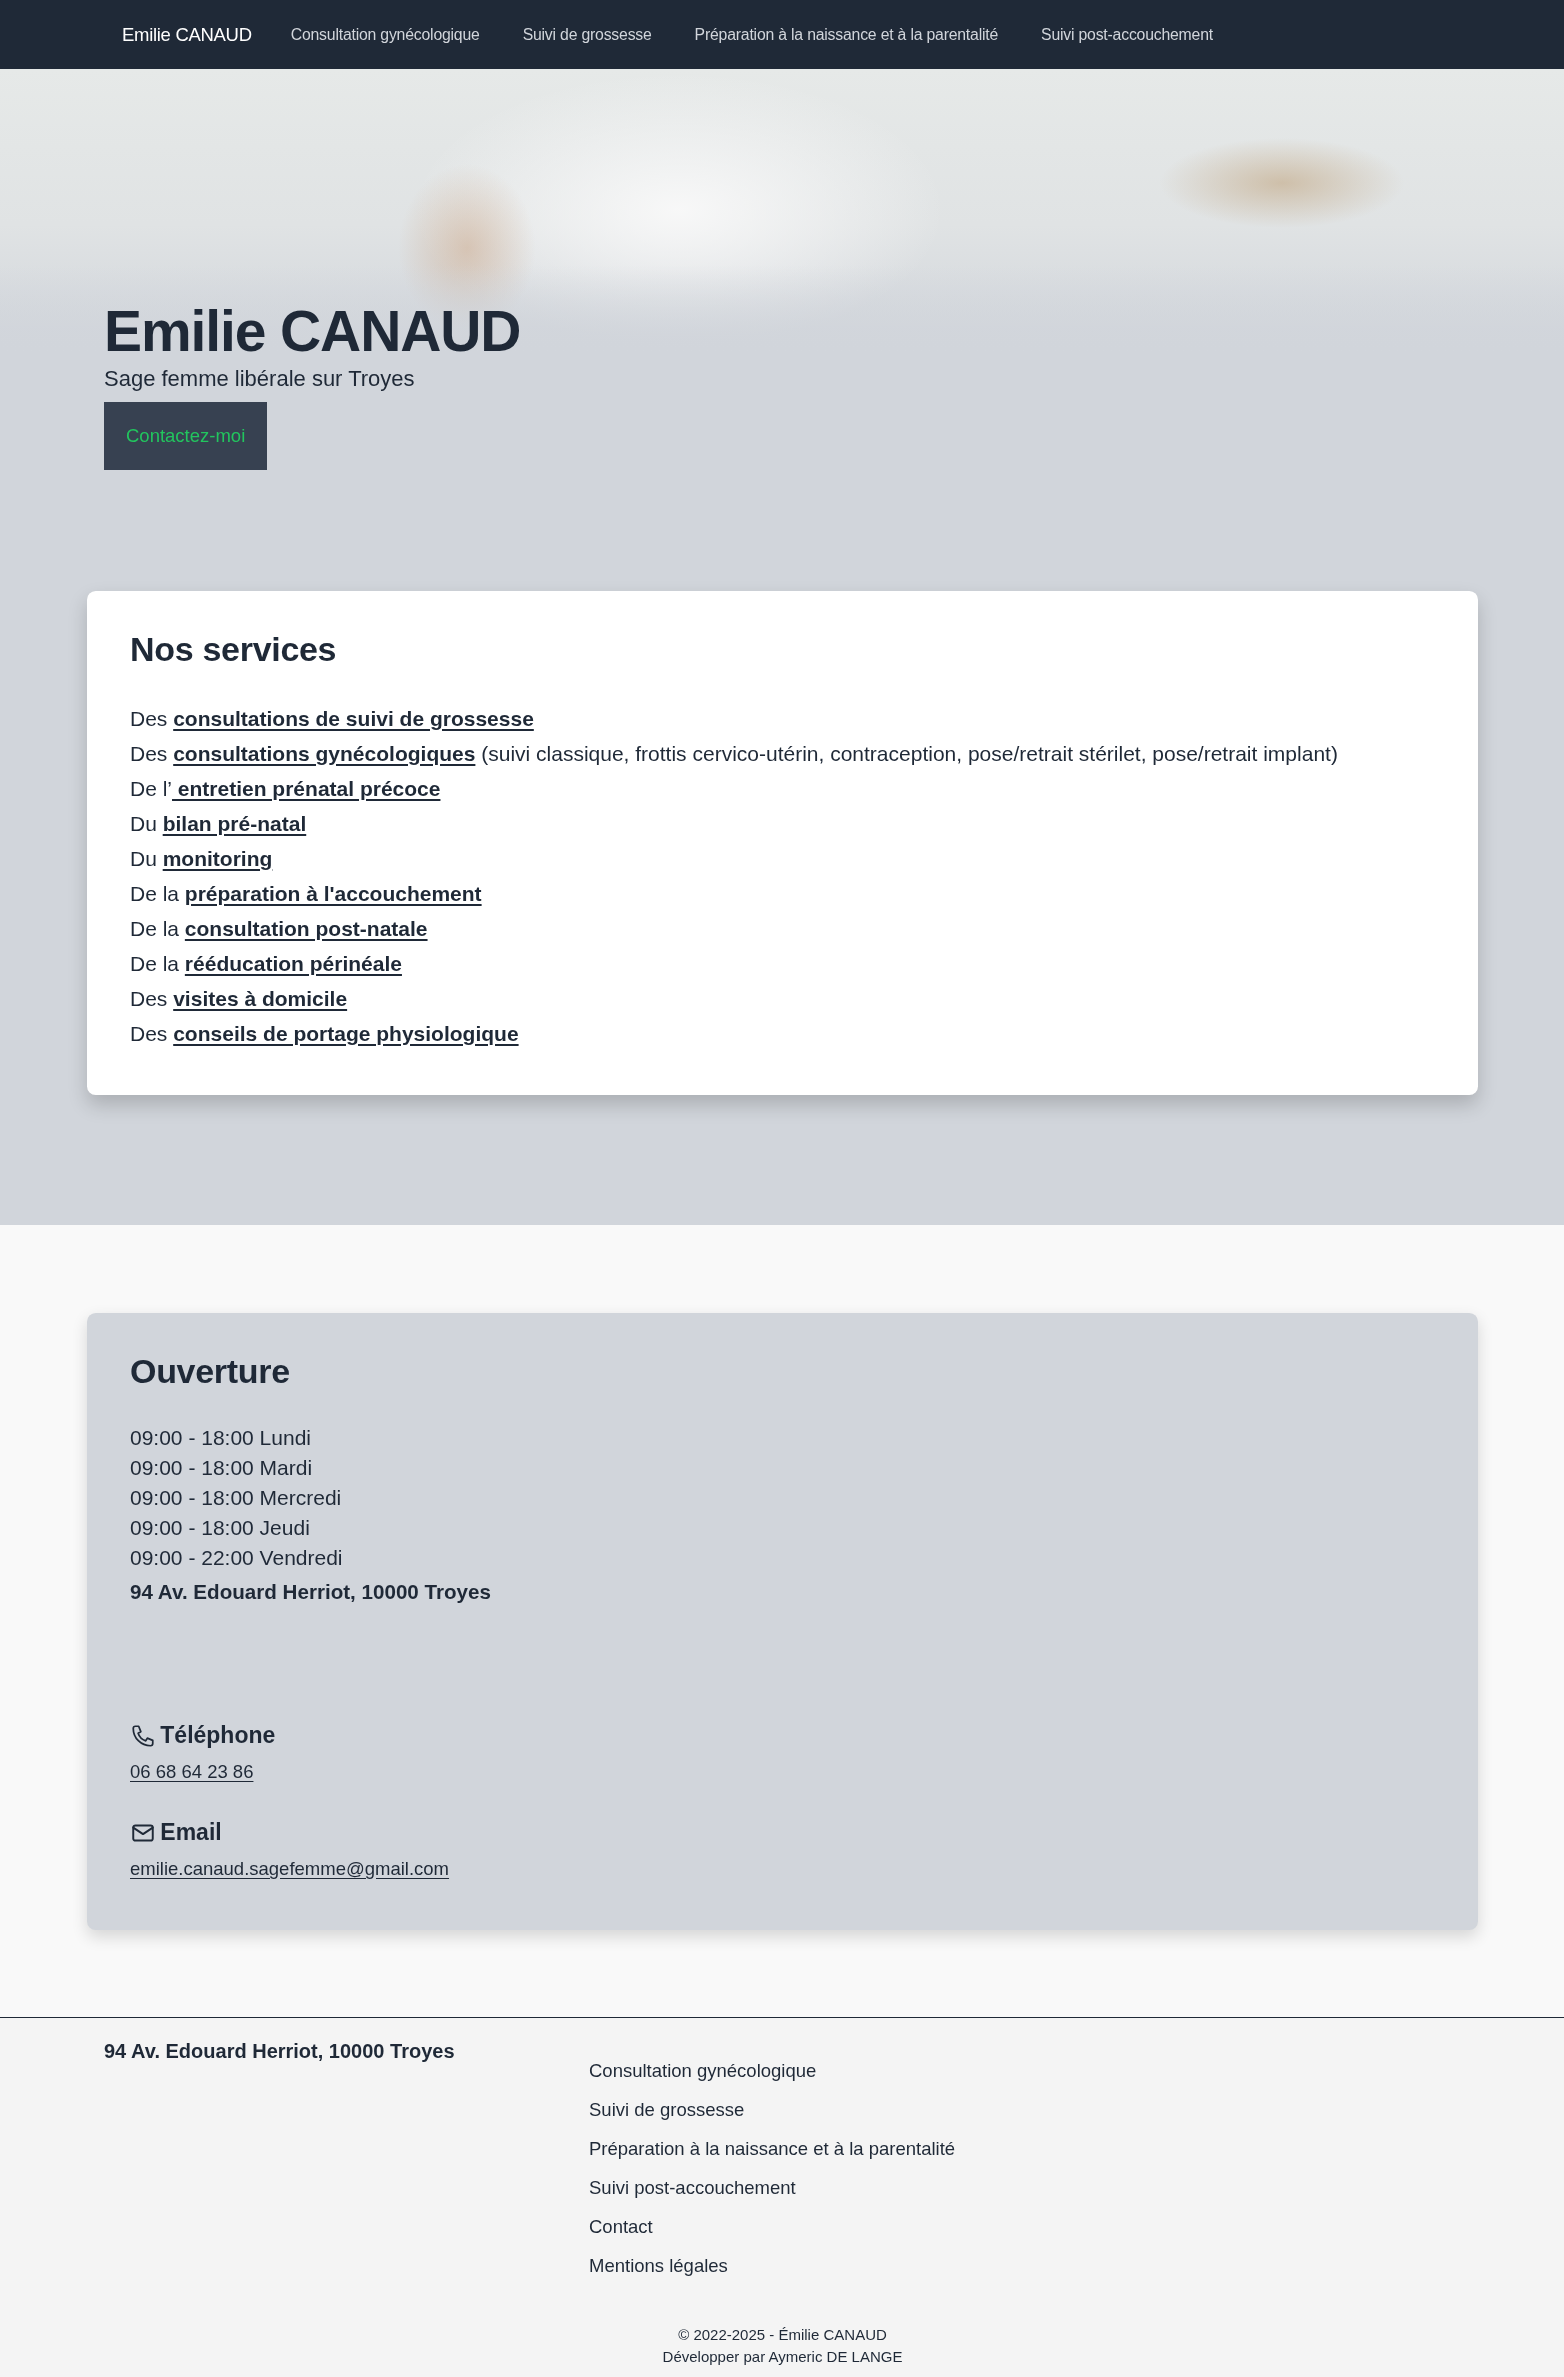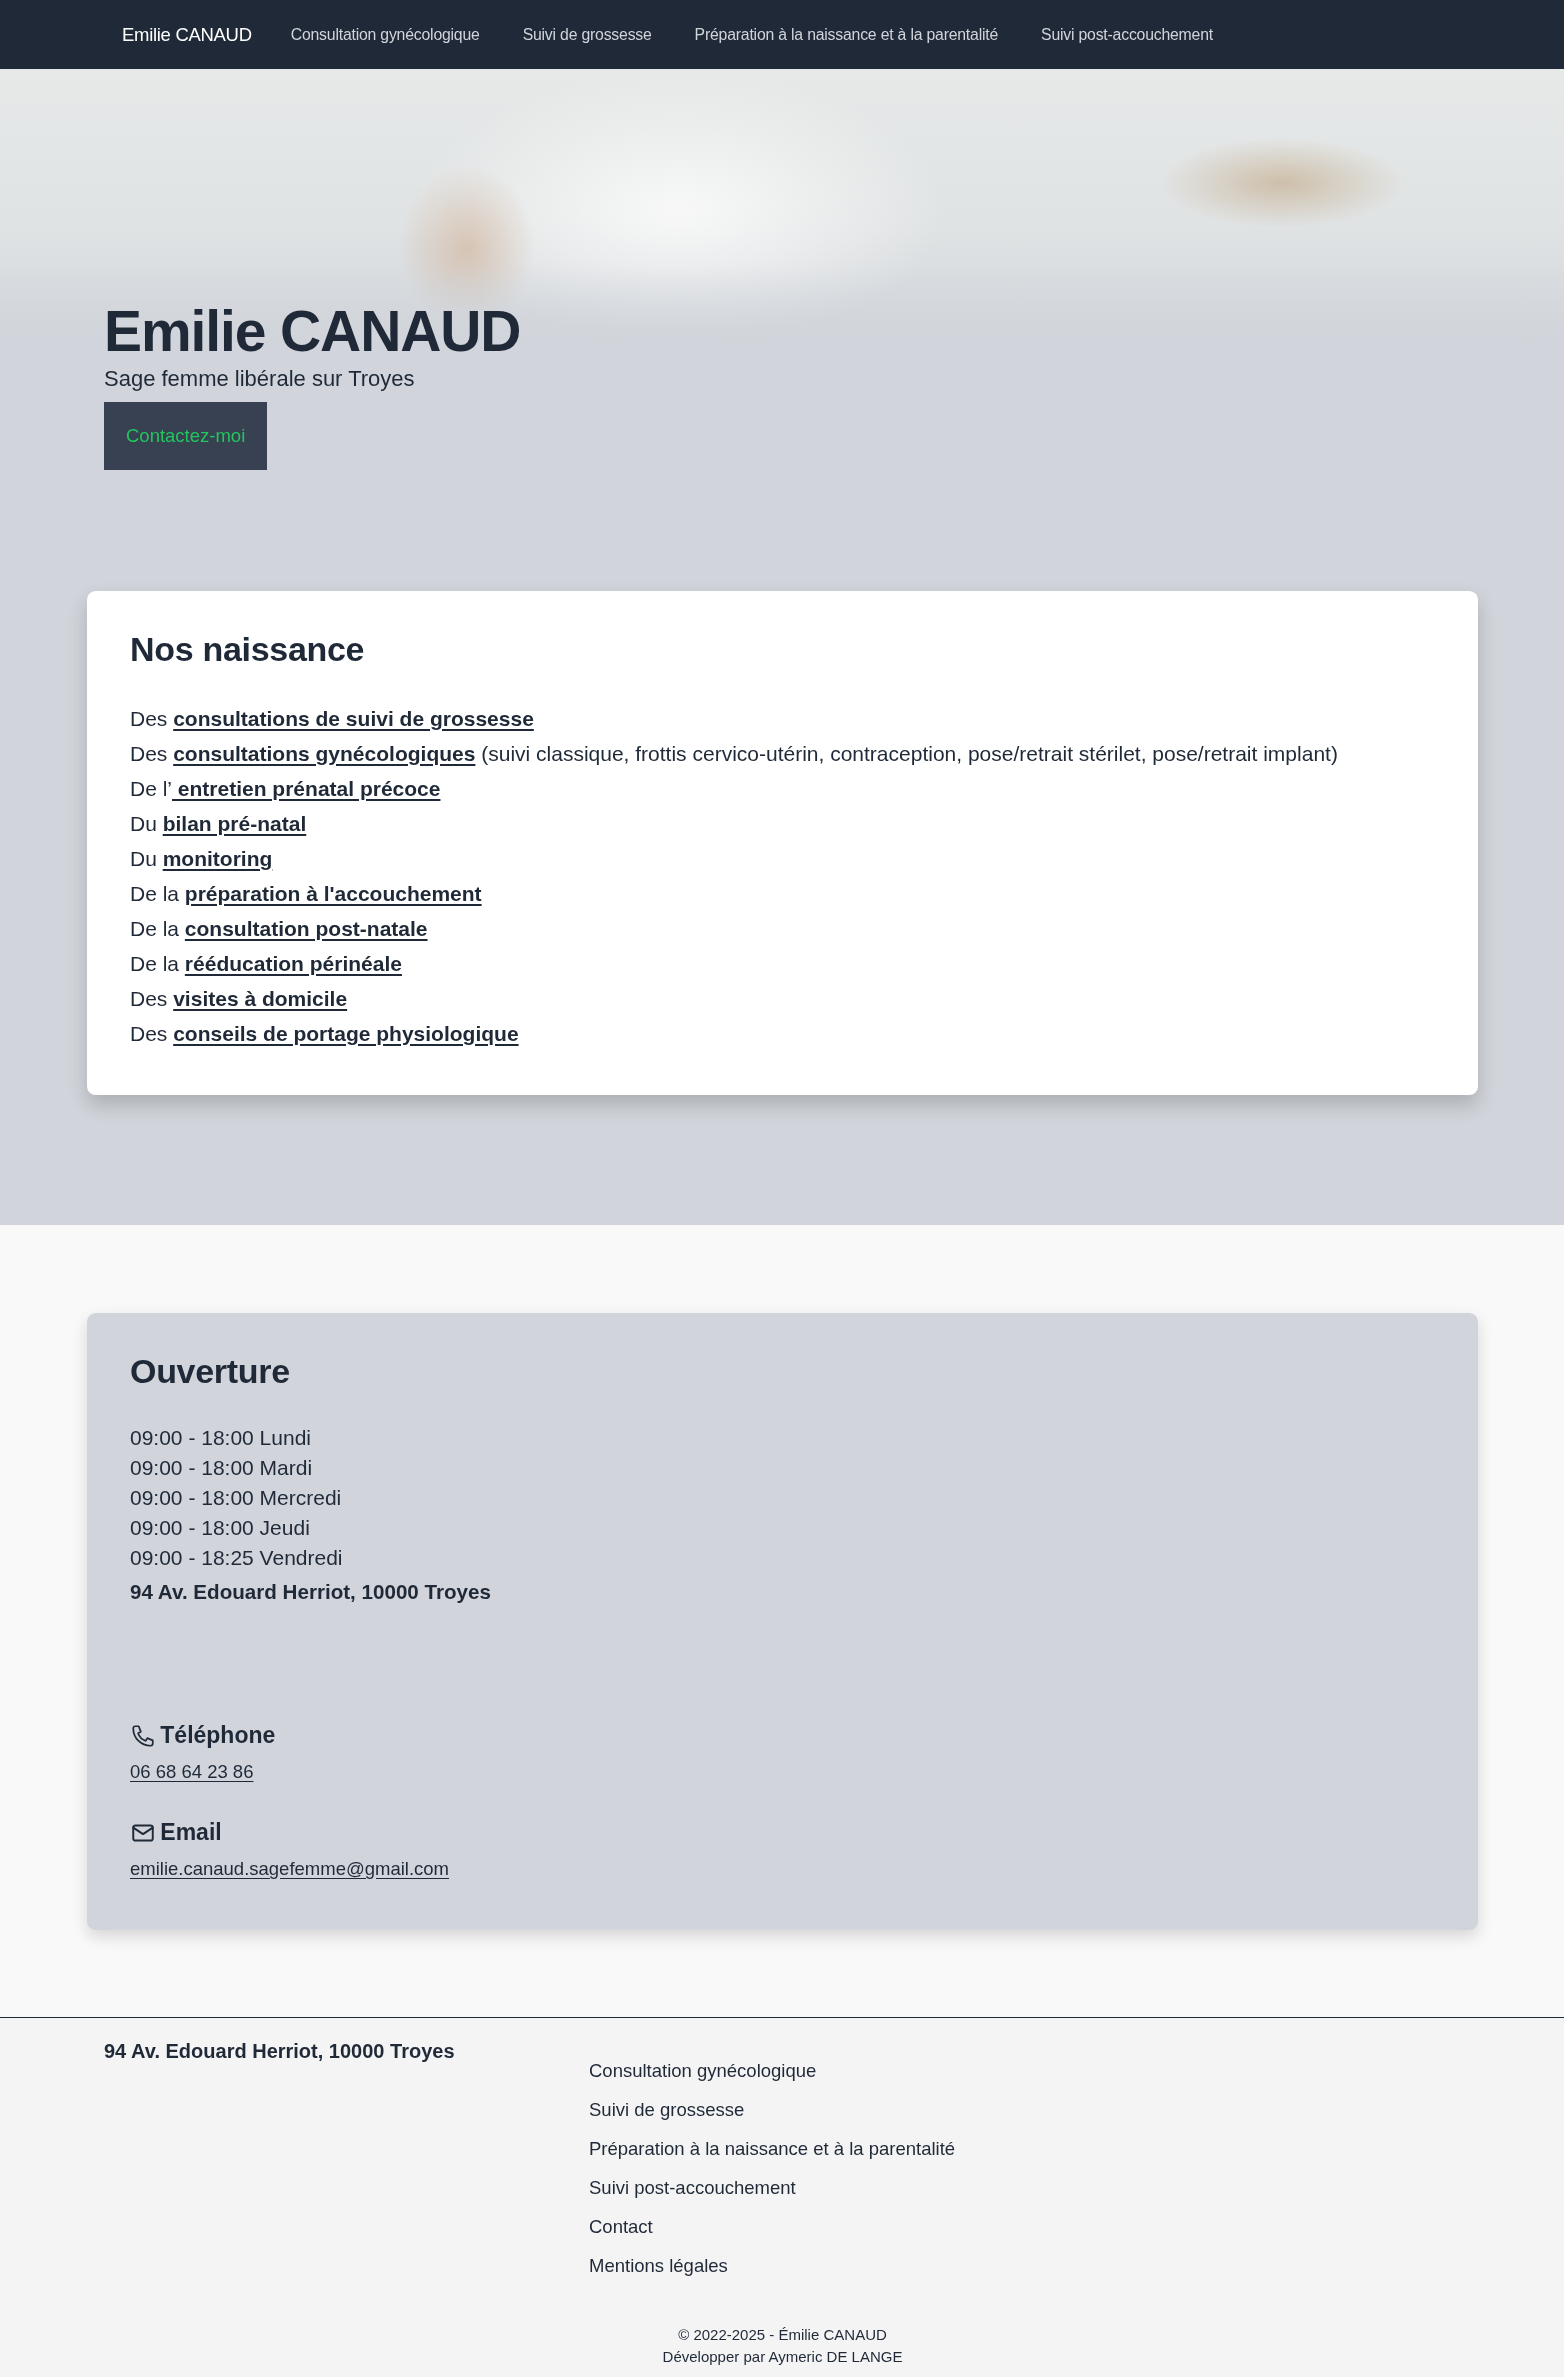--- a/index.html
+++ b/index.html
@@ -213,21 +213,21 @@
 
 <section class="top-section">
   <div class="hero-photo"></div>
   <div class="hero-content">
     <h1 class="hero-title">Emilie CANAUD</h1>
     <p class="hero-sub">Sage femme libérale sur Troyes</p>
     <button class="hero-btn">Contactez-moi</button>
   </div>
 
   <div class="card services-card">
-    <h2 class="card-title">Nos naissance</h2>
+    <h2 class="card-title">Nos services</h2>
     <ul class="service-list">
       <li><span>Des </span><a href="#">consultations de suivi de grossesse</a></li>
       <li><span>Des </span><a href="#">consultations gynécologiques</a><span> (suivi classique, frottis cervico-utérin, contraception, pose/retrait stérilet, pose/retrait implant)</span></li>
       <li><span>De l’</span><a href="#"> entretien prénatal précoce</a></li>
       <li><span>Du </span><a href="#">bilan pré-natal</a></li>
       <li><span>Du </span><a href="#">monitoring</a></li>
       <li><span>De la </span><a href="#">préparation à l'accouchement</a></li>
       <li><span>De la </span><a href="#">consultation post-natale</a></li>
       <li><span>De la </span><a href="#">rééducation périnéale</a></li>
       <li><span>Des </span><a href="#">visites à domicile</a></li>
@@ -237,21 +237,21 @@
 </section>
 
 <section class="hours-section">
   <div class="card hours-card">
     <h2 class="card-title">Ouverture</h2>
     <ul class="hours-list">
       <li>09:00 - 18:00 Lundi</li>
       <li>09:00 - 18:00 Mardi</li>
       <li>09:00 - 18:00 Mercredi</li>
       <li>09:00 - 18:00 Jeudi</li>
-      <li>09:00 - 18:25 Vendredi</li>
+      <li>09:00 - 22:00 Vendredi</li>
     </ul>
     <p class="address">94 Av. Edouard Herriot, 10000 Troyes</p>
 
     <div class="contact-block">
       <div class="contact-heading">
         <svg viewBox="0 0 24 24" fill="none" stroke="#1f2937" stroke-width="1.6" stroke-linecap="round" stroke-linejoin="round">
           <path d="M5 3h3l2 5-2.5 1.5a11 11 0 0 0 7 7L16 14l5 2v3a2 2 0 0 1-2 2A16 16 0 0 1 3 5a2 2 0 0 1 2-2z"></path>
         </svg>
         <span>Téléphone</span>
       </div>

